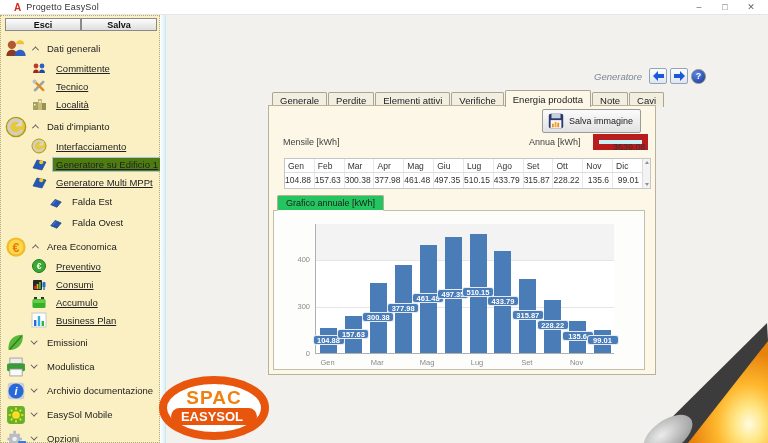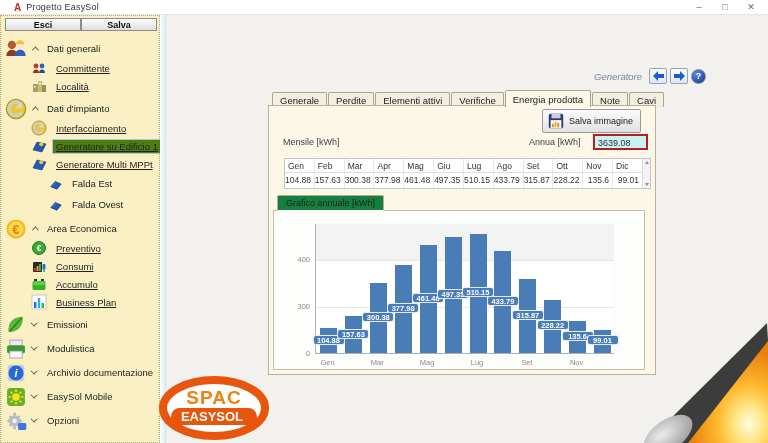--- a/index.html
+++ b/index.html
@@ -53,39 +53,39 @@
   
   .panel{position:absolute;left:268px;top:90px;width:388px;height:270px;background:#fcf7e7;
     border:1px solid #b8b29c;z-index:2;}
   .saveimg{position:absolute;left:273px;top:3px;width:99px;height:24px;display:flex;align-items:center;
     gap:4px;font-size:9px;font-family:"Liberation Sans",sans-serif;color:#222;padding:0 4px;
     background:linear-gradient(#fbfbfb,#e2e2e2);border:1px solid #9a9a9a;border-radius:2px;}
   .fdico{width:18px;height:18px;flex:none;}
   .fdico svg{width:100%;height:100%;display:block;}
   .plabel{position:absolute;font-size:9px;color:#444;white-space:nowrap;}
   .annf{position:absolute;left:324px;top:28px;width:55px;height:16px;background:#c8f3f5;
-    border:2px solid #b91c1c;font-size:9px;color:#333;line-height:14px;padding-left:3px;}
+    border:6px solid #b91c1c;font-size:9px;color:#333;line-height:14px;padding-left:14px;}
   
   .mtable{position:absolute;left:15px;top:52px;width:367px;height:31px;background:#fff;
     border:1px solid #c6c6c6;}
   .thead,.tvals{display:flex;height:14px;}
   .tvals{height:15px;}
   .thead{border-bottom:1px solid #dedede;}
   .hcell,.vcell{width:29.83px;flex:none;font-size:8.5px;color:#333;border-right:1px solid #e8e8e8;
     overflow:hidden;white-space:nowrap;line-height:14px;}
   .hcell{padding-left:3px;}
   .vcell{text-align:right;padding-right:3px;}
   .tscroll{position:absolute;right:0;top:0;width:8px;height:29px;background:#f3f3f3;
     border-left:1px solid #dcdcdc;display:flex;flex-direction:column;justify-content:space-between;
     align-items:center;padding:2px 0;}
   .arr{width:0;height:0;border-left:2.5px solid transparent;border-right:2.5px solid transparent;}
   .arr.up{border-bottom:3.5px solid #8f8f8f;}
   .arr.dn{border-top:3.5px solid #8f8f8f;}
   
-  .subtab{position:absolute;left:8px;top:89px;font-size:9px;color:#222;background:#15803d;
+  .subtab{position:absolute;left:8px;top:89px;font-size:9px;color:#222;background:#22c55e;
     border:1px solid #b4ae96;border-bottom:1px solid #fdfdf8;border-radius:2px 2px 0 0;
     padding:2px 8px;z-index:3;}
   .chartpage{position:absolute;left:4px;top:104px;width:372px;height:160px;background:#fdfdfc;
     border:1px solid #c4beaa;}
   .plot{position:absolute;left:41px;top:13px;width:299px;height:130px;background:#ffffff;
     border-left:1px solid #b0b0b0;border-bottom:1px solid #b0b0b0;}
   .band{position:absolute;left:0;width:100%;background:#f3f3f3;}
   .gline{position:absolute;left:0;width:100%;height:1px;background:#e5e5e5;}
   .bar{position:absolute;bottom:0;width:17px;background:#4a7cb8;}
   .badge{position:absolute;width:32px;text-align:center;font-size:7.5px;font-weight:bold;color:#fff;
@@ -134,20 +134,30 @@
           <div class="trow lv1">
             <span class="cicon">
               <svg viewBox="0 0 16 16">
                 <circle cx="5" cy="6" r="2.4" fill="#c23a2a"></circle>
                 <path d="M2 13c0-2.5 1.5-3.6 3-3.6s3 1.1 3 3.6z" fill="#a32a1a"></path>
                 <circle cx="11" cy="6" r="2.4" fill="#2f5fc4"></circle>
                 <path d="M8 13c0-2.5 1.5-3.6 3-3.6s3 1.1 3 3.6z" fill="#2448a0"></path>
               </svg>
             </span>
             <span class="tlabel">Committente</span>
+          </div>
+          <div class="trow lv1">
+            <span class="cicon">
+              <svg viewBox="0 0 16 16">
+                <rect x="6.8" y="1" width="2.6" height="14" rx="1" transform="rotate(45 8 8)" fill="#9aa2ac"></rect>
+                <rect x="6.9" y="1" width="2.4" height="14" rx="1" transform="rotate(-45 8 8)" fill="#e08a20"></rect>
+                <circle cx="3.6" cy="3.6" r="2.1" fill="#b8c0c8"></circle>
+              </svg>
+            </span>
+            <span class="tlabel">Tecnico</span>
           </div>
           <div class="trow lv1">
             <span class="cicon">
               <svg viewBox="0 0 16 16">
                 <rect x="2" y="6" width="5" height="8" fill="#a8a060"></rect>
                 <rect x="7" y="3" width="4" height="11" fill="#c8bc78"></rect>
                 <rect x="11" y="7" width="4" height="7" fill="#98905a"></rect>
                 <rect x="8" y="5" width="2" height="1.5" fill="#fff8d8"></rect>
                 <rect x="3" y="8" width="1.5" height="1.5" fill="#fff8d8"></rect>
               </svg>

